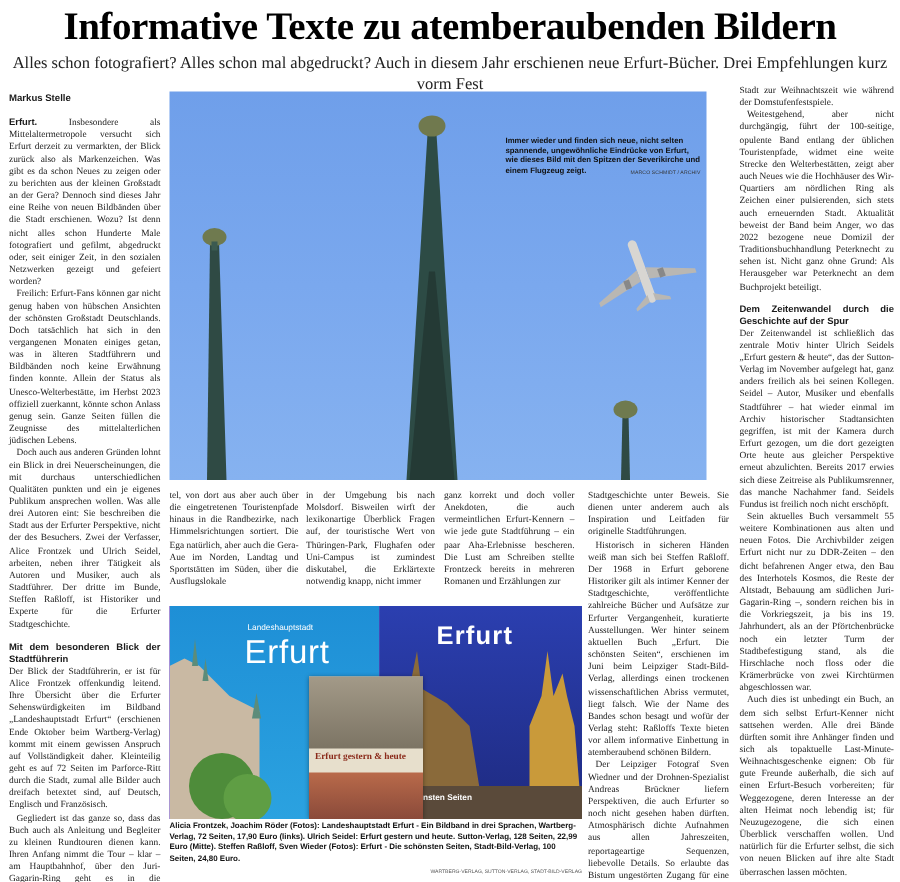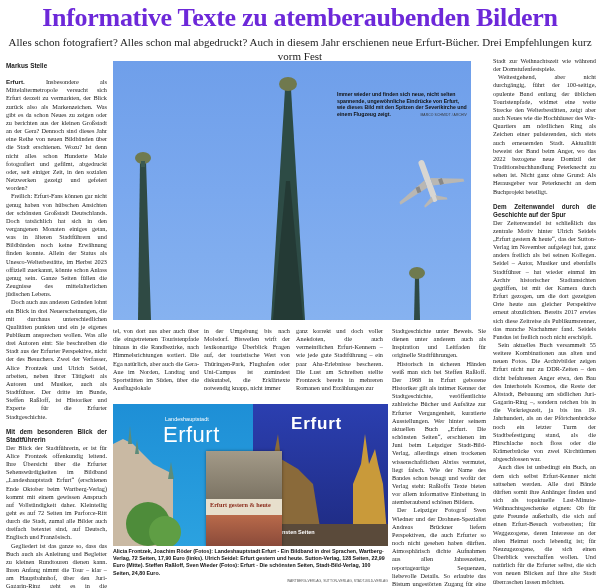--- a/index.html
+++ b/index.html
@@ -2,21 +2,21 @@
 <html><head>
 <meta charset="utf-8">
 <style>
   * { box-sizing: border-box; margin: 0; padding: 0; }
   html, body { width: 600px; height: 588px; overflow: hidden; background: #fff; }
   body { position: relative; font-family: "Liberation Serif", "DejaVu Serif", serif; color: #1a1a1a; }
 
   .headline {
     position: absolute; left: 0; top: 3px; width: 600px; text-align: center;
     font-family: "Liberation Serif", serif; font-size: 26px; line-height: 30px;
-    color: #6d28d9; letter-spacing: -0.3px;
+    color: #000000; letter-spacing: -0.3px;
   }
   .subline {
     position: absolute; left: 0; top: 35px; width: 600px; text-align: center;
     font-family: "Liberation Serif", serif; font-size: 11px; line-height: 14px; color: #222;
   }
 
   .col {
     position: absolute; font-size: 6.25px; line-height: 8.15px; text-align: justify;
     hyphens: auto; color: #1a1a1a;
   }

